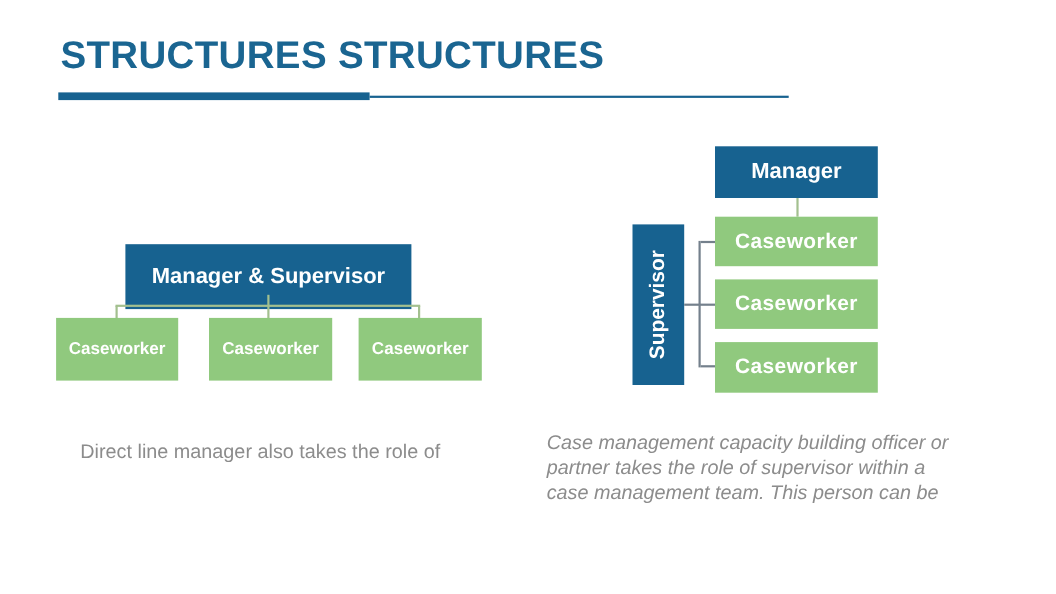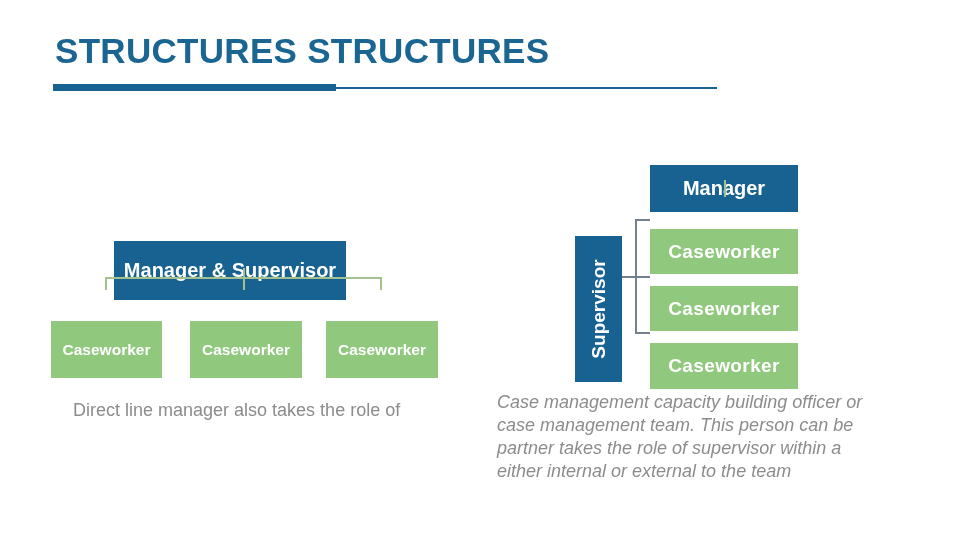--- a/index.html
+++ b/index.html
@@ -21,21 +21,21 @@
     width: 283px; height: 7px;
     background: var(--teal, #176290);
   }
   .rule-thin {
     position: absolute; left: 336px; top: 87px;
     width: 381px; height: 2px;
     background: var(--teal, #176290);
   }
   .box {
     position: absolute; display: flex; align-items: center; justify-content: center;
-    color: #ffffff; font-weight: bold; text-align: center; margin-top: 32px;
+    color: #ffffff; font-weight: bold; text-align: center;
   }
   .teal  { background: var(--teal, #176290); }
   .green { background: var(--green, #90C97E); }
   .line { position: absolute; }
   .line-green { background: var(--line_green, #A3C08F); }
   .line-gray  { background: var(--line_gray, #74808C); }
   .vtext {
     transform: rotate(-90deg);
     white-space: nowrap;
     font-size: 19px; font-weight: bold;
@@ -52,21 +52,21 @@
 </head>
 <body>
 
 <div class="slide">
 
   <h1 class="title">STRUCTURES STRUCTURES</h1>
   <div class="rule-thick"></div>
   <div class="rule-thin"></div>
 
   <section>
-    <div class="box teal fs20" style="left:114px; top:209px; width:232px; height:59px;justify-content:center;">
+    <div class="box teal fs20" style="left:114px; top:222px; width:260px; height:59px;justify-content:center;">
       <span>Manager &amp; Supervisor</span>
     </div>
 
     <div class="line line-green" style="left:243px; top:268px; width:2px; height:10px;"></div>
     <div class="line line-green" style="left:105px; top:277px; width:277px; height:2px;"></div>
     <div class="line line-green" style="left:105px; top:278px; width:2px; height:12px;"></div>
     <div class="line line-green" style="left:243px; top:278px; width:2px; height:12px;"></div>
     <div class="line line-green" style="left:380px; top:278px; width:2px; height:12px;"></div>
 
     <div class="box green fs15" style="left:51px; top:289px; width:111px; height:57px;">
@@ -105,19 +105,18 @@
     </div>
     <div class="box green fs19" style="left:650px; top:254px; width:148px; height:45px;">
       <span>Caseworker</span>
     </div>
     <div class="box green fs19" style="left:650px; top:311px; width:148px; height:46px;">
       <span>Caseworker</span>
     </div>
 
     <div class="caption" style="left:497px; top:391px; width:430px;font-style:italic;">
       <div>Case management capacity building officer or</div>
+      <div>partner takes the role of supervisor within a</div>
       <div>case management team. This person can be</div>
-      <div>partner takes the role of supervisor within a</div>
-      <div>either internal or external to the team</div>
     </div>
   </section>
 
 </div>
 
 </body></html>

